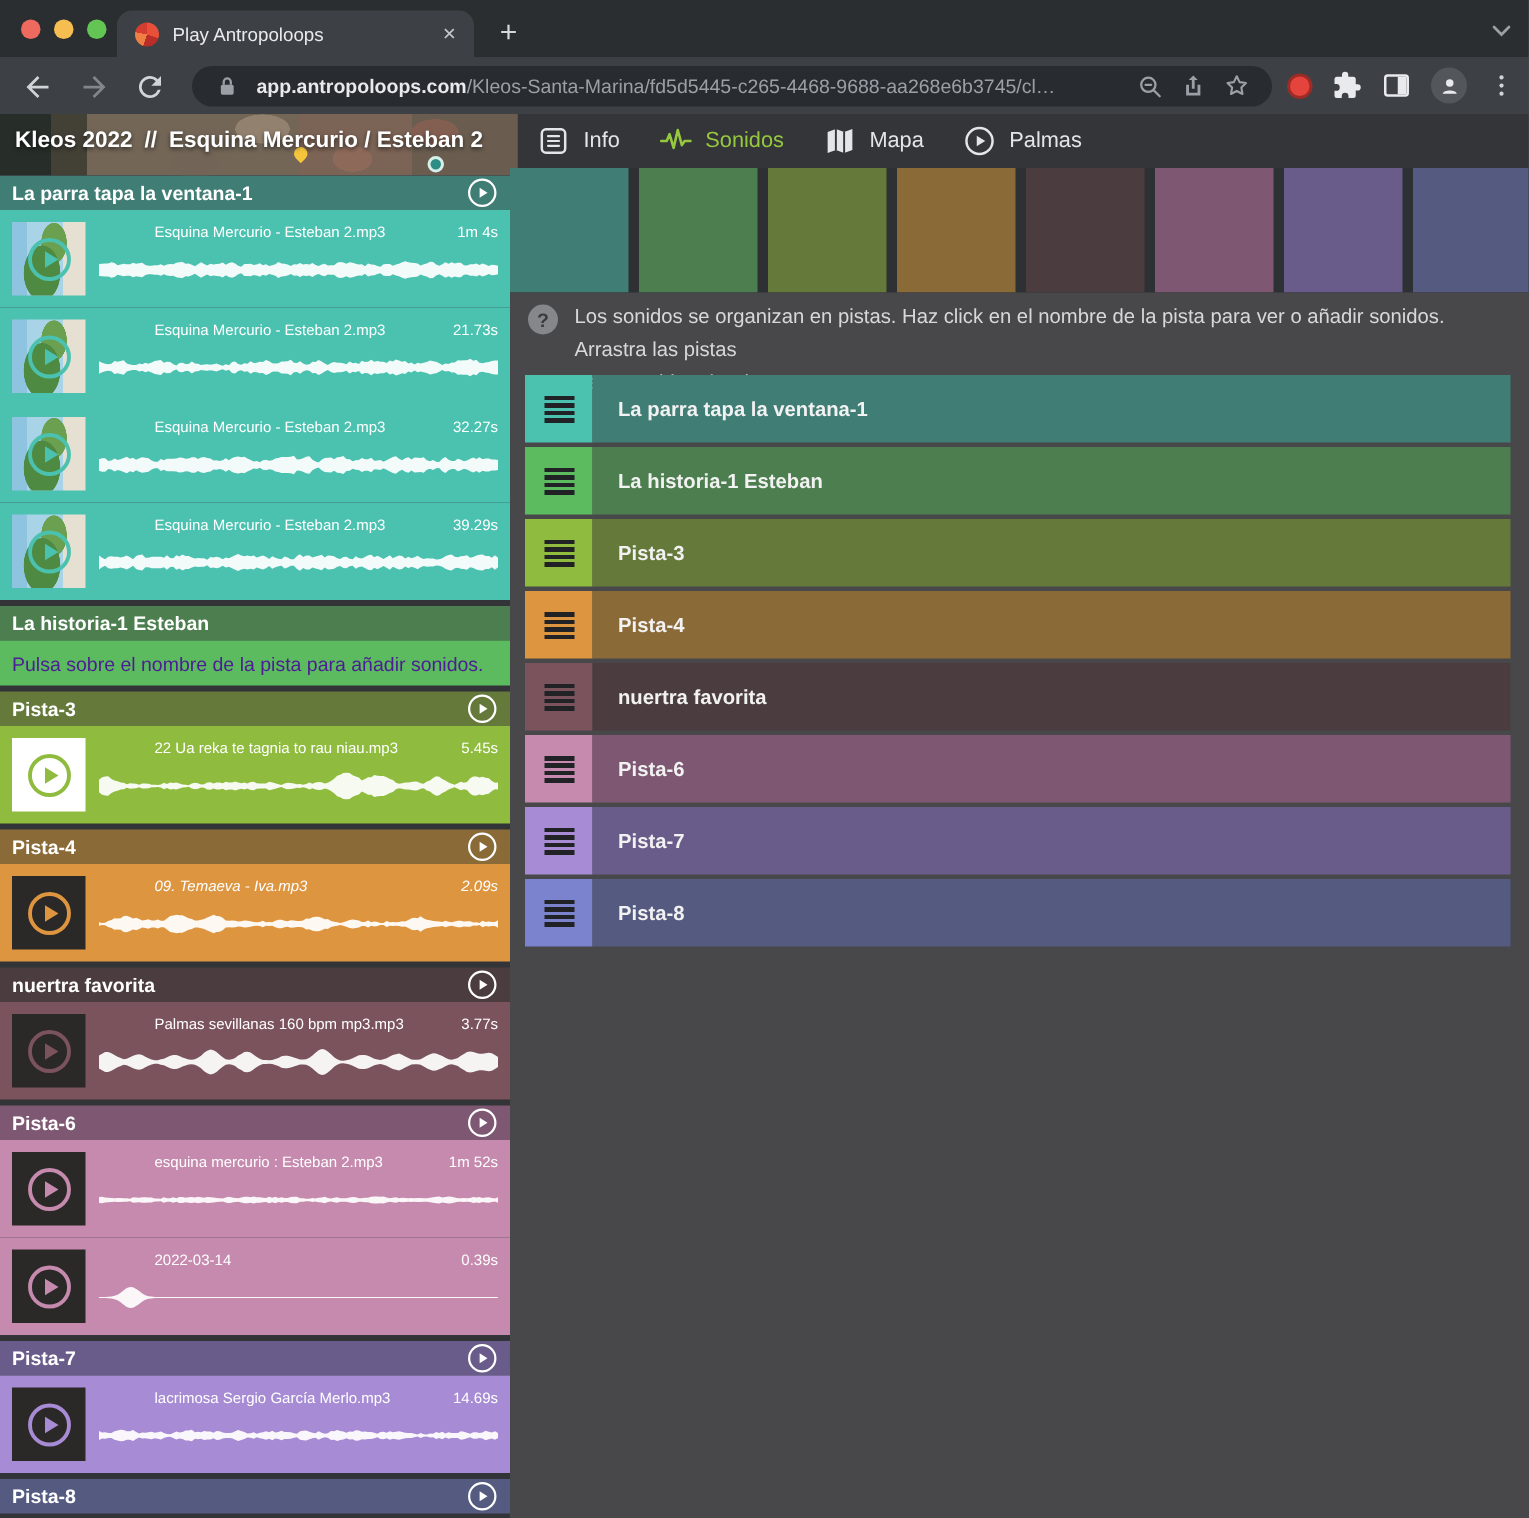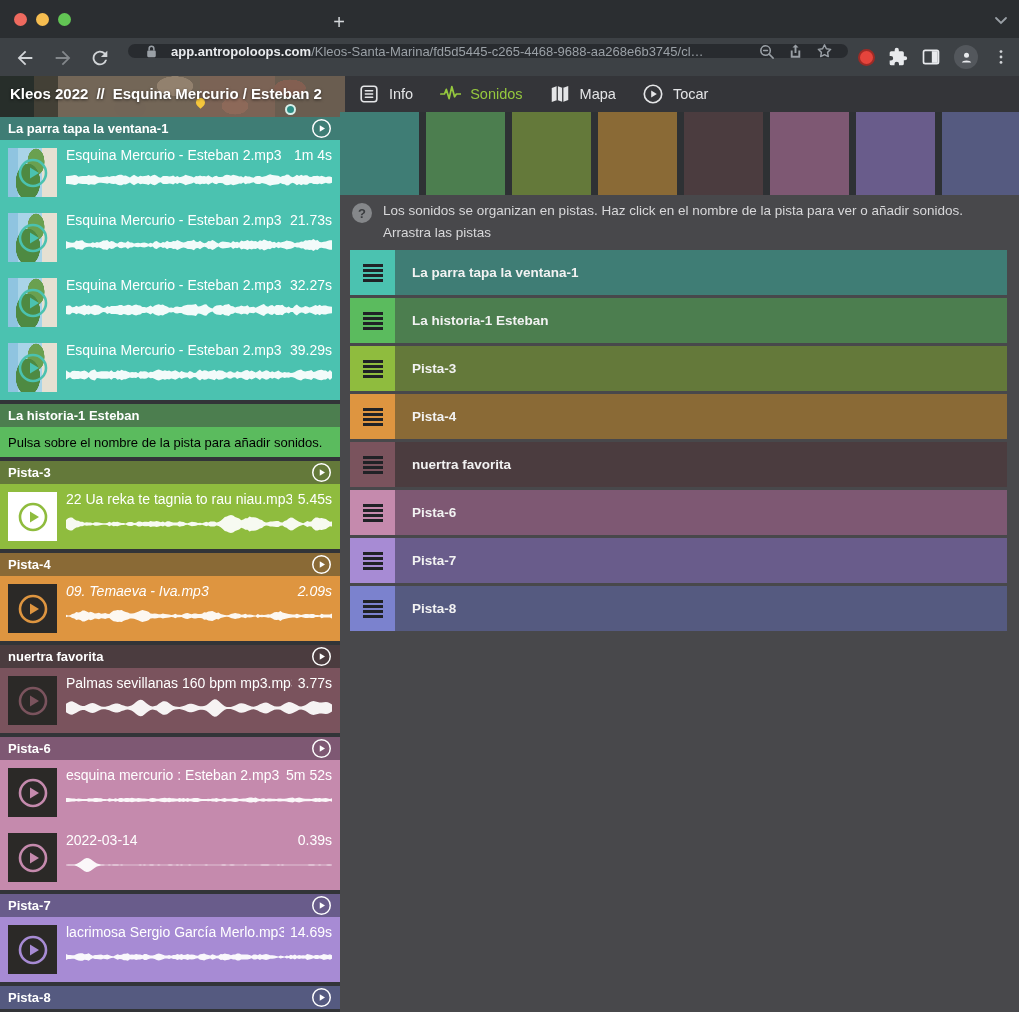--- a/index.html
+++ b/index.html
@@ -16,21 +16,21 @@
   .favicon { width:16px; height:16px; border-radius:50%; flex:none;
              background:conic-gradient(#e8503a 0 30%, #b92f28 30% 55%, #ef7f45 55% 78%, #d43d2f 78% 100%); }
   .tab-title { flex:1; font-size:12.5px; color:#E8EAED; white-space:nowrap; overflow:hidden; }
   .tab-close { color:#C3C7CB; font-size:15px; line-height:1; cursor:default; }
   .newtab { position:absolute; left:326px; top:9px; width:26px; height:26px; color:#D5D8DB;
             font-size:20px; display:flex; align-items:center; justify-content:center; }
   .strip-chevron { position:absolute; right:8px; top:10px; width:20px; height:20px; }
 
   .toolbar { position:absolute; top:38px; left:0; right:0; height:38px; background:#3D4145; }
   .navbtn { position:absolute; top:9px; width:22px; height:22px; }
-  .urlbar { position:absolute; left:128px; top:6px; width:720px; height:14px; border-radius:14px;
+  .urlbar { position:absolute; left:128px; top:6px; width:720px; height:27px; border-radius:14px;
             background:#282B2F; display:flex; align-items:center; padding:0 14px; gap:10px; }
   .url-text { font-size:13px; color:#9AA0A6; white-space:nowrap; overflow:hidden; flex:1; }
   .url-text b { color:#E8EAED; font-weight:bold; }
   .pill-ic { width:19px; height:19px; flex:none; }
   .tb-right { position:absolute; right:8px; top:7px; display:flex; align-items:center; gap:13px; }
   .rec { width:17px; height:17px; border-radius:50%; background:#E5443C; border:2.5px solid #9E2B26; }
   .ic20 { width:20px; height:20px; }
   .avatar-c { width:24px; height:24px; border-radius:50%; background:#53575C;
               display:flex; align-items:center; justify-content:center; }
 
@@ -70,21 +70,21 @@
   .thumb { width:49px; height:49px; flex:none; position:relative; display:flex;
            align-items:center; justify-content:center; }
   .thumb.photo { background:
       radial-gradient(20px 30px at 20px 34px, #4e8a42 0 60%, transparent 62%),
       radial-gradient(14px 22px at 28px 14px, #6aa050 0 60%, transparent 62%),
       linear-gradient(90deg, #8fc4e0 0 10px, #a9d4e8 10px 34px, #e6e0d2 34px 49px); }
   .thumb.white { background:#fff; }
   .thumb.dark { background:#2B2927; }
   .clip-play { width:32px; height:32px; }
   .clip-body { flex:1; display:flex; flex-direction:column; min-width:0; }
-  .clip-meta { display:flex; justify-content:space-between; gap:6px; font-size:14px; color:#fff; line-height:15px; }
+  .clip-meta { display:flex; justify-content:space-between; gap:6px; font-size:10px; color:#fff; line-height:15px;margin-left:37px; }
   .clip-file { white-space:nowrap; overflow:hidden; }
   .clip-dur { flex:none; }
   .wave { width:100%; height:26px; margin-top:4px; display:block; }
 
   
   .swatchstrip { position:absolute; left:340px; top:112px; right:0; height:83px; background:#2E3134;
                  display:flex; gap:7px; overflow:hidden; }
   .swatch { width:79px; height:83px; flex:none; }
   .help { position:absolute; left:352px; top:200px; width:650px; display:flex; gap:11px; }
   .help-q { width:20px; height:20px; border-radius:50%; background:#85878A; color:#3A3C3F;
@@ -101,20 +101,25 @@
 </style>
 </head>
 <body>
 
 <div class="tabstrip">
   <div class="traffic">
     <div class="light" id="tl-close" style="background: rgb(238, 106, 95);"></div>
     <div class="light" id="tl-min" style="background: rgb(246, 189, 80);"></div>
     <div class="light" id="tl-zoom" style="background: rgb(98, 197, 84);"></div>
   </div>
+  <div class="tab">
+    <div class="favicon"></div>
+    <div class="tab-title">Play Antropoloops</div>
+    <div class="tab-close">×</div>
+  </div>
   <div class="newtab">+</div>
   <svg class="strip-chevron" viewBox="0 0 20 20">
     <path d="M5 8l5 5 5-5" fill="none" stroke="#9AA0A6" stroke-width="1.8" stroke-linecap="round"></path>
   </svg>
 </div>
 
 <div class="toolbar">
   <svg class="navbtn" style="left:14px" viewBox="0 0 24 24">
     <path d="M20 11H7.8l5.6-5.6L12 4l-8 8 8 8 1.4-1.4L7.8 13H20z" fill="#D2D5D8"></path>
   </svg>
@@ -185,21 +190,21 @@
           <path d="M3 5.5l6-2.3 6 2.3 6-2.3v15.3l-6 2.3-6-2.3-6 2.3z" fill="#E4E5E7"></path>
               <path d="M9 3.2v15.3M15 5.5v15.3" stroke="#343539" stroke-width="1.4"></path>
         </svg>
     <span class="nav-lb">Mapa</span>
   </div>
       <div class="nav-item">
     <svg width="22" height="22" viewBox="0 0 24 24" class="nav-ic">
           <circle cx="12" cy="12" r="9.5" fill="none" stroke="#E4E5E7" stroke-width="1.8"></circle>
                <path d="M10 8.2l6.2 3.8-6.2 3.8z" fill="#E4E5E7"></path>
         </svg>
-    <span class="nav-lb">Tocar</span>
+    <span class="nav-lb">Palmas</span>
   </div>
     </div>
 </div>
 <div class="hero">
   <div class="hero-pin"></div>
   <div class="hero-dot"></div>
   <div class="hero-title">
     <span>Kleos 2022</span>
     <span>//</span>
     <span>Esquina Mercurio / Esteban 2</span>
@@ -282,21 +287,21 @@
         <path fill="rgba(255,255,255,0.93)" d="M0.0 8.3L2.0 9.8L4.0 10.8L6.0 9.1L8.1 8.8L10.1 9.1L12.1 9.1L14.1 9.6L16.1 9.1L18.1 8.4L20.2 9.5L22.2 10.9L24.2 8.7L26.2 8.0L28.2 7.6L30.2 9.9L32.2 9.8L34.3 9.2L36.3 9.2L38.3 9.2L40.3 9.2L42.3 9.8L44.3 8.2L46.4 10.0L48.4 10.1L50.4 8.2L52.4 9.0L54.4 7.7L56.4 8.7L58.4 8.7L60.5 9.7L62.5 10.4L64.5 10.0L66.5 10.2L68.5 10.1L70.5 11.2L72.6 9.3L74.6 9.6L76.6 9.2L78.6 9.6L80.6 10.8L82.6 9.7L84.7 10.1L86.7 9.1L88.7 8.1L90.7 7.4L92.7 8.3L94.7 8.9L96.7 8.3L98.8 8.9L100.8 8.4L102.8 9.6L104.8 9.0L106.8 8.3L108.8 9.2L110.9 10.6L112.9 8.9L114.9 9.9L116.9 10.5L118.9 10.8L120.9 9.0L122.9 9.7L125.0 10.9L127.0 10.8L129.0 8.7L131.0 7.5L133.0 9.3L135.0 8.3L137.1 8.4L139.1 9.6L141.1 9.0L143.1 8.5L145.1 7.8L147.1 9.6L149.1 8.3L151.2 8.5L153.2 8.8L155.2 10.1L157.2 10.7L159.2 9.4L161.2 9.2L163.3 10.5L165.3 10.8L167.3 8.9L169.3 10.0L171.3 10.3L173.3 9.3L175.3 8.2L177.4 7.9L179.4 9.5L181.4 8.5L183.4 9.5L185.4 10.6L187.4 9.5L189.5 8.1L191.5 10.1L193.5 9.2L195.5 8.3L197.5 8.7L199.5 10.3L201.6 9.2L203.6 10.2L205.6 9.5L207.6 8.5L209.6 9.9L211.6 10.7L213.6 10.1L215.7 10.4L217.7 10.3L219.7 11.0L221.7 10.8L223.7 10.1L225.7 8.8L227.8 8.0L229.8 7.6L231.8 9.1L233.8 9.5L235.8 8.9L237.8 8.7L239.8 8.1L241.9 9.9L243.9 9.4L245.9 8.4L247.9 7.9L249.9 7.7L251.9 8.6L254.0 8.6L256.0 9.9L258.0 8.1L260.0 9.9L260.0 16.1L258.0 17.9L256.0 16.1L254.0 17.4L251.9 17.4L249.9 18.3L247.9 18.1L245.9 17.6L243.9 16.6L241.9 16.1L239.8 17.9L237.8 17.3L235.8 17.1L233.8 16.5L231.8 16.9L229.8 18.4L227.8 18.0L225.7 17.2L223.7 15.9L221.7 15.2L219.7 15.0L217.7 15.7L215.7 15.6L213.6 15.9L211.6 15.3L209.6 16.1L207.6 17.5L205.6 16.5L203.6 15.8L201.6 16.8L199.5 15.7L197.5 17.3L195.5 17.7L193.5 16.8L191.5 15.9L189.5 17.9L187.4 16.5L185.4 15.4L183.4 16.5L181.4 17.5L179.4 16.5L177.4 18.1L175.3 17.8L173.3 16.7L171.3 15.7L169.3 16.0L167.3 17.1L165.3 15.2L163.3 15.5L161.2 16.8L159.2 16.6L157.2 15.3L155.2 15.9L153.2 17.2L151.2 17.5L149.1 17.7L147.1 16.4L145.1 18.2L143.1 17.5L141.1 17.0L139.1 16.4L137.1 17.6L135.0 17.7L133.0 16.7L131.0 18.5L129.0 17.3L127.0 15.2L125.0 15.1L122.9 16.3L120.9 17.0L118.9 15.2L116.9 15.5L114.9 16.1L112.9 17.1L110.9 15.4L108.8 16.8L106.8 17.7L104.8 17.0L102.8 16.4L100.8 17.6L98.8 17.1L96.7 17.7L94.7 17.1L92.7 17.7L90.7 18.6L88.7 17.9L86.7 16.9L84.7 15.9L82.6 16.3L80.6 15.2L78.6 16.4L76.6 16.8L74.6 16.4L72.6 16.7L70.5 14.8L68.5 15.9L66.5 15.8L64.5 16.0L62.5 15.6L60.5 16.3L58.4 17.3L56.4 17.3L54.4 18.3L52.4 17.0L50.4 17.8L48.4 15.9L46.4 16.0L44.3 17.8L42.3 16.2L40.3 16.8L38.3 16.8L36.3 16.8L34.3 16.8L32.2 16.2L30.2 16.1L28.2 18.4L26.2 18.0L24.2 17.3L22.2 15.1L20.2 16.5L18.1 17.6L16.1 16.9L14.1 16.4L12.1 16.9L10.1 16.9L8.1 17.2L6.0 16.9L4.0 15.2L2.0 16.2L0.0 17.7Z"></path>
       </svg>
     </div>
   </div>
     </section>
     <section class="ss">
     <div class="ss-header" style="background: rgb(76, 126, 79);">
       <span class="ss-title">La historia-1 Esteban</span>
 
     </div>
-  <div class="ss-msg" style="background: rgb(91, 187, 94); color: #000000;">Pulsa sobre el nombre de la pista para añadir sonidos.</div>
+  <div class="ss-msg" style="background: rgb(91, 187, 94); color: #4c1d95;">Pulsa sobre el nombre de la pista para añadir sonidos.</div>
     </section>
     <section class="ss">
     <div class="ss-header" style="background: rgb(100, 121, 58);">
       <span class="ss-title">Pista-3</span>
       <svg class="ss-playbtn" viewBox="0 0 24 24">
         <circle cx="12" cy="12" r="10" fill="none" stroke="#fff" stroke-width="1.7"></circle>
         <path d="M10 8.2l6 3.8-6 3.8z" fill="#fff"></path>
       </svg>
     </div>
   <div class="clip" style="background: rgb(143, 188, 62);">
@@ -380,21 +385,21 @@
   <div class="clip" style="background: rgb(197, 138, 173);">
     <div class="thumb dark">
       <svg class="clip-play" viewBox="0 0 32 32">
         <circle cx="16" cy="16" r="13" fill="none" stroke-width="2.6" stroke="#C58AAD"></circle>
         <path d="M13 10.5l9 5.5-9 5.5z" fill="#C58AAD"></path>
       </svg>
     </div>
     <div class="clip-body">
       <div class="clip-meta">
         <span class="clip-file">esquina mercurio : Esteban 2.mp3</span>
-        <span class="clip-dur">5m 52s</span>
+        <span class="clip-dur">1m 52s</span>
       </div>
       <svg class="wave" viewBox="0 0 260 26" preserveAspectRatio="none">
         <path fill="rgba(255,255,255,0.93)" d="M0.0 11.0L2.0 10.9L4.0 11.3L6.0 11.5L8.1 11.6L10.1 11.9L12.1 11.6L14.1 11.7L16.1 11.9L18.1 11.9L20.2 12.1L22.2 11.2L24.2 11.4L26.2 11.5L28.2 11.1L30.2 11.1L32.2 11.3L34.3 11.3L36.3 12.0L38.3 12.0L40.3 12.2L42.3 11.2L44.3 11.8L46.4 11.9L48.4 11.2L50.4 11.9L52.4 11.0L54.4 11.0L56.4 11.5L58.4 11.1L60.5 11.0L62.5 11.3L64.5 10.8L66.5 11.2L68.5 11.5L70.5 11.0L72.6 11.2L74.6 11.4L76.6 11.6L78.6 11.8L80.6 12.0L82.6 11.3L84.7 10.9L86.7 11.3L88.7 11.7L90.7 11.8L92.7 11.3L94.7 10.9L96.7 10.8L98.8 11.2L100.8 10.7L102.8 11.2L104.8 11.2L106.8 11.5L108.8 11.7L110.9 10.9L112.9 11.5L114.9 10.9L116.9 11.7L118.9 11.1L120.9 11.7L122.9 11.6L125.0 11.0L127.0 10.9L129.0 10.9L131.0 11.8L133.0 11.9L135.0 12.1L137.1 12.1L139.1 11.7L141.1 12.0L143.1 11.5L145.1 11.4L147.1 10.9L149.1 11.7L151.2 12.0L153.2 11.5L155.2 11.1L157.2 11.8L159.2 11.8L161.2 11.8L163.3 11.3L165.3 11.0L167.3 11.2L169.3 11.9L171.3 11.8L173.3 11.5L175.3 11.5L177.4 10.9L179.4 10.6L181.4 10.6L183.4 10.9L185.4 10.6L187.4 11.4L189.5 11.9L191.5 11.5L193.5 11.2L195.5 11.9L197.5 11.5L199.5 11.6L201.6 11.8L203.6 11.7L205.6 11.9L207.6 11.6L209.6 11.6L211.6 11.8L213.6 11.8L215.7 11.5L217.7 11.1L219.7 10.8L221.7 10.6L223.7 11.4L225.7 11.0L227.8 10.6L229.8 10.9L231.8 11.4L233.8 11.8L235.8 11.8L237.8 11.7L239.8 11.9L241.9 11.6L243.9 11.0L245.9 11.3L247.9 11.0L249.9 11.6L251.9 11.3L254.0 11.1L256.0 11.6L258.0 12.0L260.0 11.2L260.0 14.8L258.0 14.0L256.0 14.4L254.0 14.9L251.9 14.7L249.9 14.4L247.9 15.0L245.9 14.7L243.9 15.0L241.9 14.4L239.8 14.1L237.8 14.3L235.8 14.2L233.8 14.2L231.8 14.6L229.8 15.1L227.8 15.4L225.7 15.0L223.7 14.6L221.7 15.4L219.7 15.2L217.7 14.9L215.7 14.5L213.6 14.2L211.6 14.2L209.6 14.4L207.6 14.4L205.6 14.1L203.6 14.3L201.6 14.2L199.5 14.4L197.5 14.5L195.5 14.1L193.5 14.8L191.5 14.5L189.5 14.1L187.4 14.6L185.4 15.4L183.4 15.1L181.4 15.4L179.4 15.4L177.4 15.1L175.3 14.5L173.3 14.5L171.3 14.2L169.3 14.1L167.3 14.8L165.3 15.0L163.3 14.7L161.2 14.2L159.2 14.2L157.2 14.2L155.2 14.9L153.2 14.5L151.2 14.0L149.1 14.3L147.1 15.1L145.1 14.6L143.1 14.5L141.1 14.0L139.1 14.3L137.1 13.9L135.0 13.9L133.0 14.1L131.0 14.2L129.0 15.1L127.0 15.1L125.0 15.0L122.9 14.4L120.9 14.3L118.9 14.9L116.9 14.3L114.9 15.1L112.9 14.5L110.9 15.1L108.8 14.3L106.8 14.5L104.8 14.8L102.8 14.8L100.8 15.3L98.8 14.8L96.7 15.2L94.7 15.1L92.7 14.7L90.7 14.2L88.7 14.3L86.7 14.7L84.7 15.1L82.6 14.7L80.6 14.0L78.6 14.2L76.6 14.4L74.6 14.6L72.6 14.8L70.5 15.0L68.5 14.5L66.5 14.8L64.5 15.2L62.5 14.7L60.5 15.0L58.4 14.9L56.4 14.5L54.4 15.0L52.4 15.0L50.4 14.1L48.4 14.8L46.4 14.1L44.3 14.2L42.3 14.8L40.3 13.8L38.3 14.0L36.3 14.0L34.3 14.7L32.2 14.7L30.2 14.9L28.2 14.9L26.2 14.5L24.2 14.6L22.2 14.8L20.2 13.9L18.1 14.1L16.1 14.1L14.1 14.3L12.1 14.4L10.1 14.1L8.1 14.4L6.0 14.5L4.0 14.7L2.0 15.1L0.0 15.0Z"></path>
       </svg>
     </div>
   </div>
       <div class="clip" style="background: rgb(197, 138, 173);">
     <div class="thumb dark">
       <svg class="clip-play" viewBox="0 0 32 32">
         <circle cx="16" cy="16" r="13" fill="none" stroke-width="2.6" stroke="#C58AAD"></circle>

